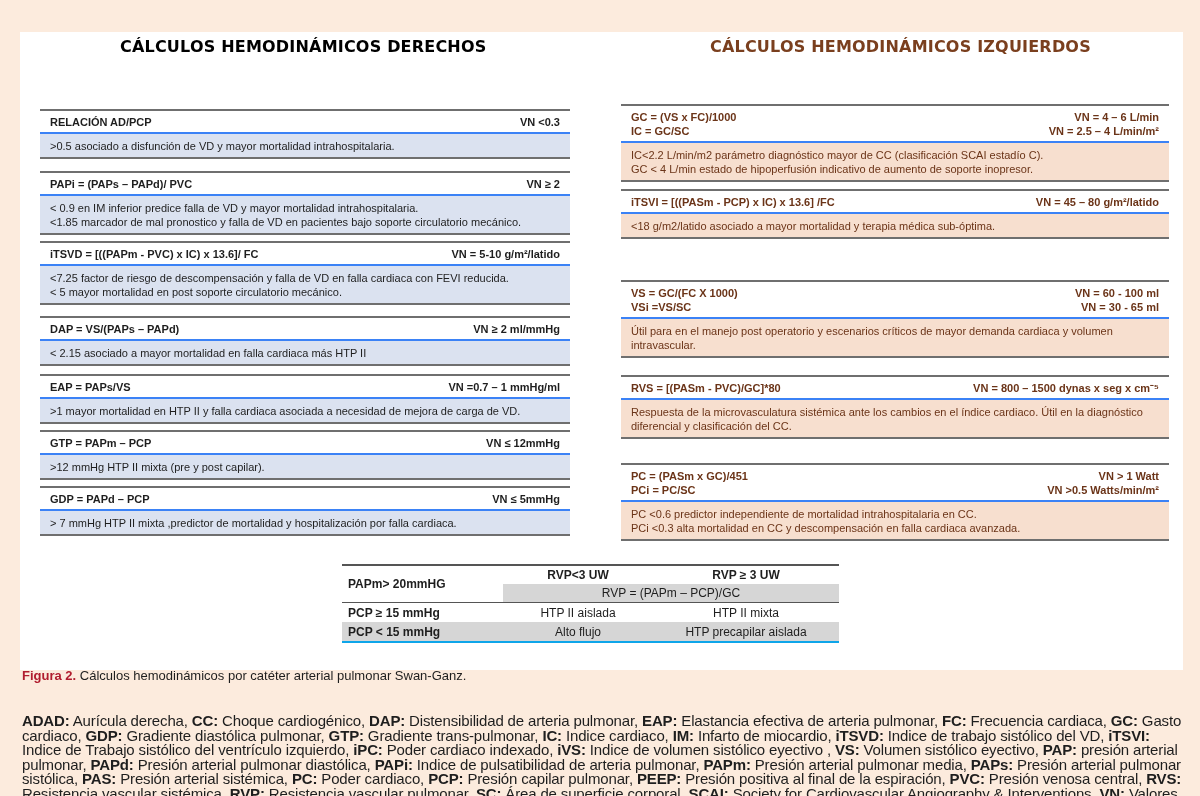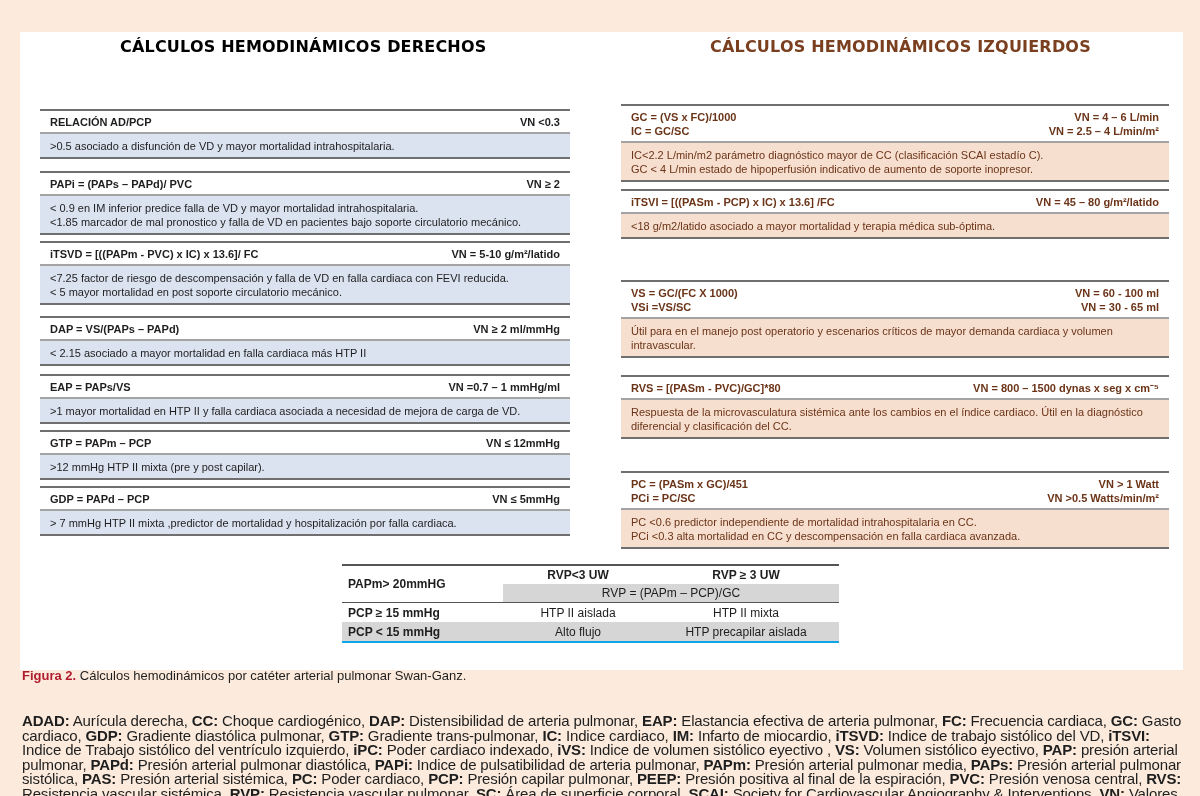--- a/index.html
+++ b/index.html
@@ -18,21 +18,21 @@
     font-size: 16px; letter-spacing: 0.2px;
   }
   .left-title { left: 120px; top: 37px; color: #000000; }
   .right-title { left: 710px; top: 37px; color: #7a3f1e; }
 
   .block {
     position: absolute;
   }
   .block .head {
     border-top: 2px solid #6f6f6f;
-    border-bottom: 2px solid #a3a3a3;
+    border-bottom: 2px solid #3b82f6;
     padding: 4px 10px 3px 10px;
     display: flex; justify-content: space-between; align-items: flex-start;
     font-weight: bold; font-size: 11px; line-height: 14px;
     background: #ffffff;
   }
   .block .body {
     padding: 5px 10px 4px 10px;
     font-size: 11px; line-height: 14px;
     border-bottom: 2px solid #6f6f6f;
   }
@@ -200,21 +200,21 @@
           <span>RVS = [(PASm - PVC)/GC]*80</span>
         </div>
         <div class="stack val-stack">
           <span>VN = 800 – 1500 dynas x seg x cm⁻⁵</span>
         </div>
       </div>
       <div class="body">
         <div>Respuesta de la microvasculatura sistémica ante los cambios en el índice cardiaco. Útil en la diagnóstico  diferencial y clasificación del  CC.</div>
       </div>
     </div>
-    <div class="block" style="left: 621px; top: 463px; width: 548px; margin-top: 8px;">
+    <div class="block" style="left: 621px; top: 463px; width: 548px;">
       <div class="head">
         <div class="stack">
           <span>PC = (PASm x GC)/451</span>
           <span>PCi = PC/SC</span>
         </div>
         <div class="stack val-stack">
           <span>VN &gt; 1 Watt</span>
           <span>VN &gt;0.5 Watts/min/m²</span>
         </div>
       </div>

